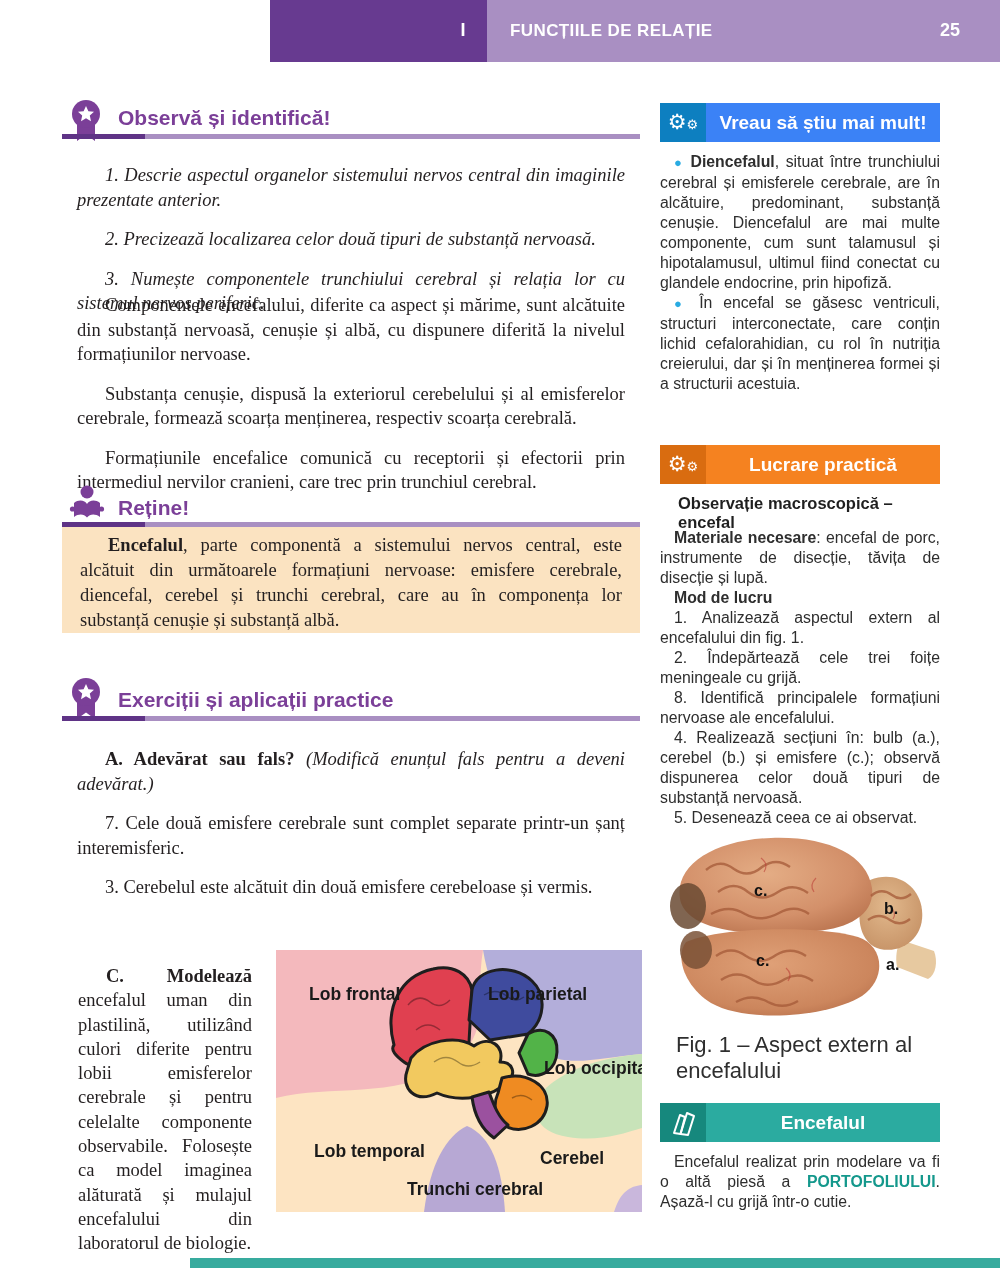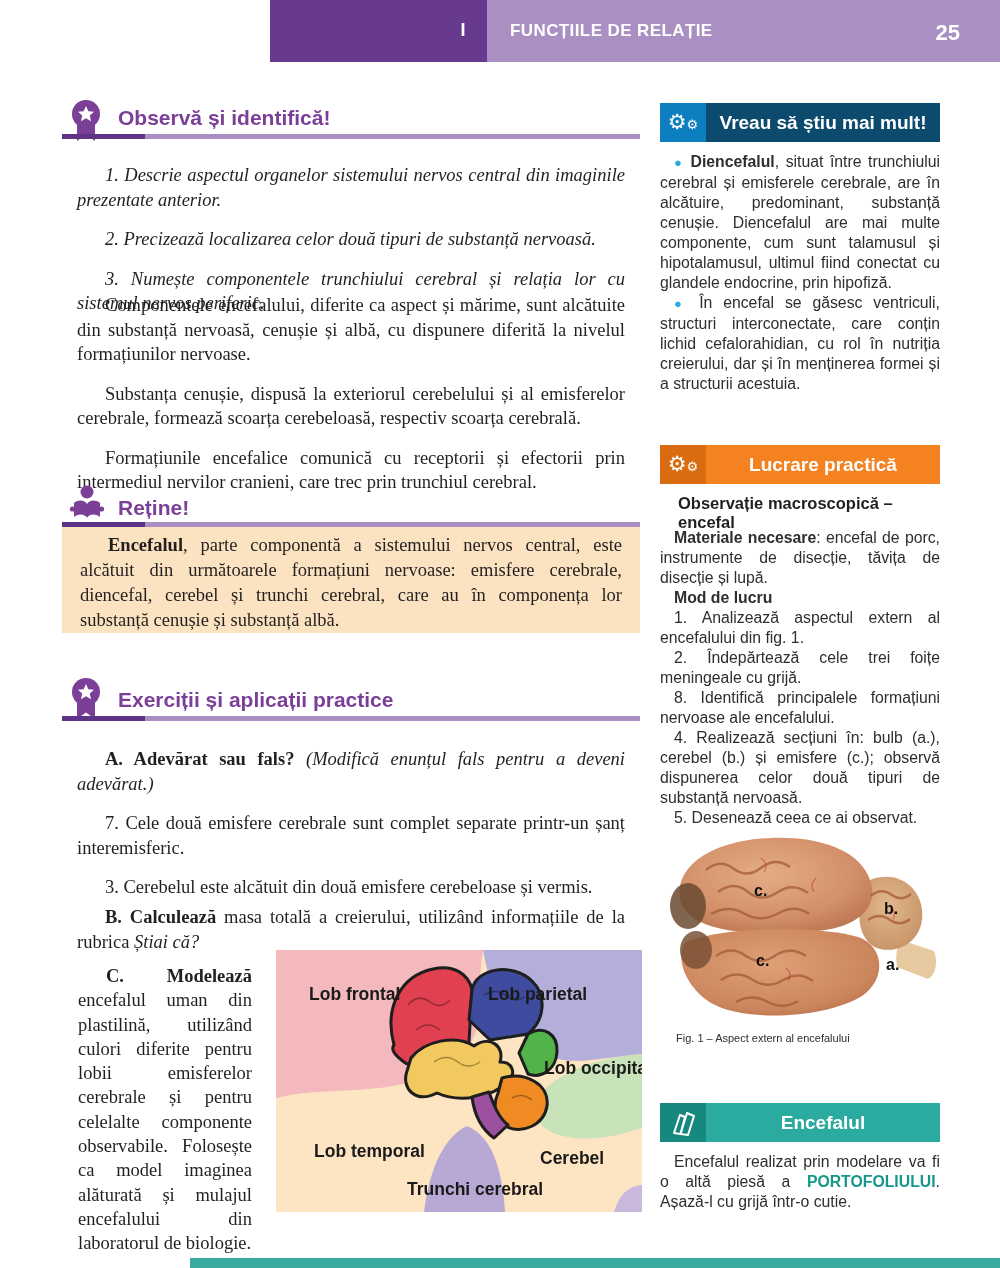--- a/index.html
+++ b/index.html
@@ -6,21 +6,21 @@
   .page{position:relative;width:1000px;height:1268px;background:#ffffff;overflow:hidden;
         font-family:"Liberation Serif",serif;color:#231f20;}
   .abs{position:absolute;}
 
   
   .band-dark{left:270px;top:0;width:217px;height:62px;background:#673a90;}
   .band-light{left:487px;top:0;width:513px;height:62px;background:#a98fc2;}
   .band-txt{font-family:"Liberation Sans",sans-serif;font-weight:bold;color:#fff;}
   .chapter-i{left:448px;top:20px;width:30px;text-align:center;font-size:18px;}
   .chapter-title{left:510px;top:21px;font-size:17px;letter-spacing:.4px;}
-  .page-num{left:900px;top:20px;width:60px;text-align:right;font-size:22px;}
+  .page-num{left:900px;top:20px;width:60px;text-align:right;font-size:18px;}
 
   
   .sec-title{font-family:"Liberation Sans",sans-serif;font-weight:bold;font-size:21px;color:#7b3f98;}
   .rule{height:5px;}
   .rule .dk{position:absolute;left:0;top:0;width:83px;height:5px;background:#5f3386;}
   .rule .lt{position:absolute;left:83px;top:0;right:0;height:5px;background:#a98fc2;}
 
   .serifblock{width:578px;font-size:18.5px;line-height:24.5px;text-align:justify;}
   .serifblock p{margin:15px;text-indent:28px;}
   .italic{font-style:italic;}
@@ -36,21 +36,21 @@
   .rc-sq{position:absolute;left:0;top:0;width:46px;height:39px;display:flex;align-items:center;justify-content:center;}
   .rc-bar{position:absolute;left:46px;top:0;right:0;height:39px;display:flex;align-items:center;justify-content:center;}
   .rc-bar span{font-family:"Liberation Sans",sans-serif;font-weight:bold;font-size:19px;color:#fff;}
   .gears{color:#fff;line-height:1;}
 
   .sansblock{font-family:"Liberation Sans",sans-serif;font-size:15.8px;line-height:20px;
              color:#2e2e2e;text-align:justify;}
   .sansblock p{margin:0;text-indent:14px;}
   .dot{color:#29abe2;font-size:13px;}
   .subtitle{font-family:"Liberation Sans",sans-serif;font-weight:bold;font-size:16.5px;color:#1f1f1f;}
-  .caption{font-family:"Liberation Sans",sans-serif;font-size:11px;color:#2e2e2e;}
+  .caption{font-family:"Liberation Sans",sans-serif;font-size:22px;color:#2e2e2e;}
   .hl-teal{color:#14988c;font-weight:bold;}
 
   .footer-bar{left:190px;top:1258px;width:810px;height:10px;background:#38ab9e;}
 
   svg text{font-family:"Liberation Sans",sans-serif;}
 </style>
 </head>
 <body>
 
 <div class="page">
@@ -75,21 +75,21 @@
     </div>
 
   <div class="abs serifblock italic" style="left:62px;top:148px;">
     <p>1. Descrie aspectul organelor sistemului nervos central din imaginile prezentate anterior.</p>
     <p>2. Precizează localizarea celor două tipuri de substanță nervoasă.</p>
     <p>3. Numește componentele trunchiului cerebral și relația lor cu sistemul nervos periferic.</p>
   </div>
 
   <div class="abs serifblock" style="left:62px;top:278px;">
     <p>Componentele encefalului, diferite ca aspect și mărime, sunt alcătuite din substanță nervoasă, cenușie și albă, cu dispunere diferită la nivelul formațiunilor nervoase.</p>
-    <p>Substanța cenușie, dispusă la exteriorul cerebelului și al emisferelor cerebrale, formează scoarța cerebeloasă, respectiv scoarța cerebrală.</p>
+    <p>Substanța cenușie, dispusă la exteriorul cerebelului și al emisferelor cerebrale, formează scoarța menținerea, respectiv scoarța cerebrală.</p>
     <p>Formațiunile encefalice comunică cu receptorii și efectorii prin intermediul nervilor cranieni, care trec prin trunchiul cerebral.</p>
   </div>
 
   <div class="abs" style="left:66px;top:484px;">
     <svg width="42" height="42" viewBox="0 0 42 42">
       <circle cx="21" cy="8" r="6.5" fill="#7b3f98"></circle>
       <path d="M8,19 C13,15 19,16.5 21,20 C23,16.5 29,15 34,19 L34,33 C29,29.5 24,30 21,33.5 C18,30 13,29.5 8,33 Z" fill="#7b3f98"></path>
       <circle cx="6.5" cy="25" r="2.6" fill="#7b3f98"></circle>
       <circle cx="35.5" cy="25" r="2.6" fill="#7b3f98"></circle>
     </svg>
@@ -115,23 +115,20 @@
       <span class="dk"></span>
       <span class="lt"></span>
     </div>
 
   <div class="abs serifblock" style="left:62px;top:732px;">
     <p><b>A. Adevărat sau fals? </b><i>(Modifică enunțul fals pentru a deveni adevărat.)</i></p>
     <p>7. Cele două emisfere cerebrale sunt complet separate printr-un șanț interemisferic.</p>
     <p>3. Cerebelul este alcătuit din două emisfere cerebeloase și vermis.</p>
   </div>
 
-  <div class="abs serifblock" style="left:62px;top:890px;">
-    <p><b>B. Calculează</b><span> masa totală a creierului, utilizând informațiile de la rubrica </span><i>Știai că?</i></p>
-  </div>
 
   <div class="abs c-col">
     <p><b>C. Modelează</b><span> encefalul uman din plastilină, utilizând culori diferite pentru lobii emisferelor cerebrale și pentru celelalte componente observabile. Folosește ca model imaginea alăturată și mulajul encefalului din laboratorul de biologie.</span></p>
   </div>
 
   <div class="abs" style="left:276px;top:950px;">
     <svg width="366" height="262" viewBox="0 0 366 262">
       <rect x="0" y="0" width="366" height="262" fill="#fde4c2"></rect>
       <path d="M0,0 L207,0 C198,55 218,86 170,116 C118,150 55,134 0,148 Z" fill="#f4b9bd"></path>
       <path d="M207,0 L366,0 L366,104 C318,108 288,120 261,98 C226,70 213,35 207,0 Z" fill="#b3aeda"></path>
@@ -163,21 +160,21 @@
         <text x="131" y="245">Trunchi cerebral</text>
         <text x="264" y="214">Cerebel</text>
       </g>
     </svg>
   </div>
 
   <div class="abs rc-head" style="left:660px;top:103px;width:280px;">
     <div class="rc-sq" style="background:#0d7fc0;">
       <span class="gears" style="font-size:21px;">⚙<span style="font-size:13px;">⚙</span></span>
     </div>
-    <div class="rc-bar" style="background:#0c4a6e;">
+    <div class="rc-bar" style="background:#3b82f6;">
       <span>Vreau să știu mai mult!</span>
     </div>
   </div>
 
   <div class="abs sansblock" style="left:660px;top:152px;width:280px;">
     <p><span class="dot">●</span> <b>Diencefalul</b><span>, situat între trunchiului cerebral și emisferele cerebrale, are în alcătuire, predominant, substanță cenușie. Diencefalul are mai multe componente, cum sunt talamusul și hipotalamusul, ultimul fiind conectat cu glandele endocrine, prin hipofiză.</span></p>
     <p><span class="dot">●</span> <span>În encefal se găsesc ventriculi, structuri interconectate, care conțin lichid cefalorahidian, cu rol în nutriția creierului, dar și în menținerea formei și a structurii acestuia.</span></p>
   </div>
 
   <div class="abs rc-head" style="left:660px;top:445px;width:280px;">

